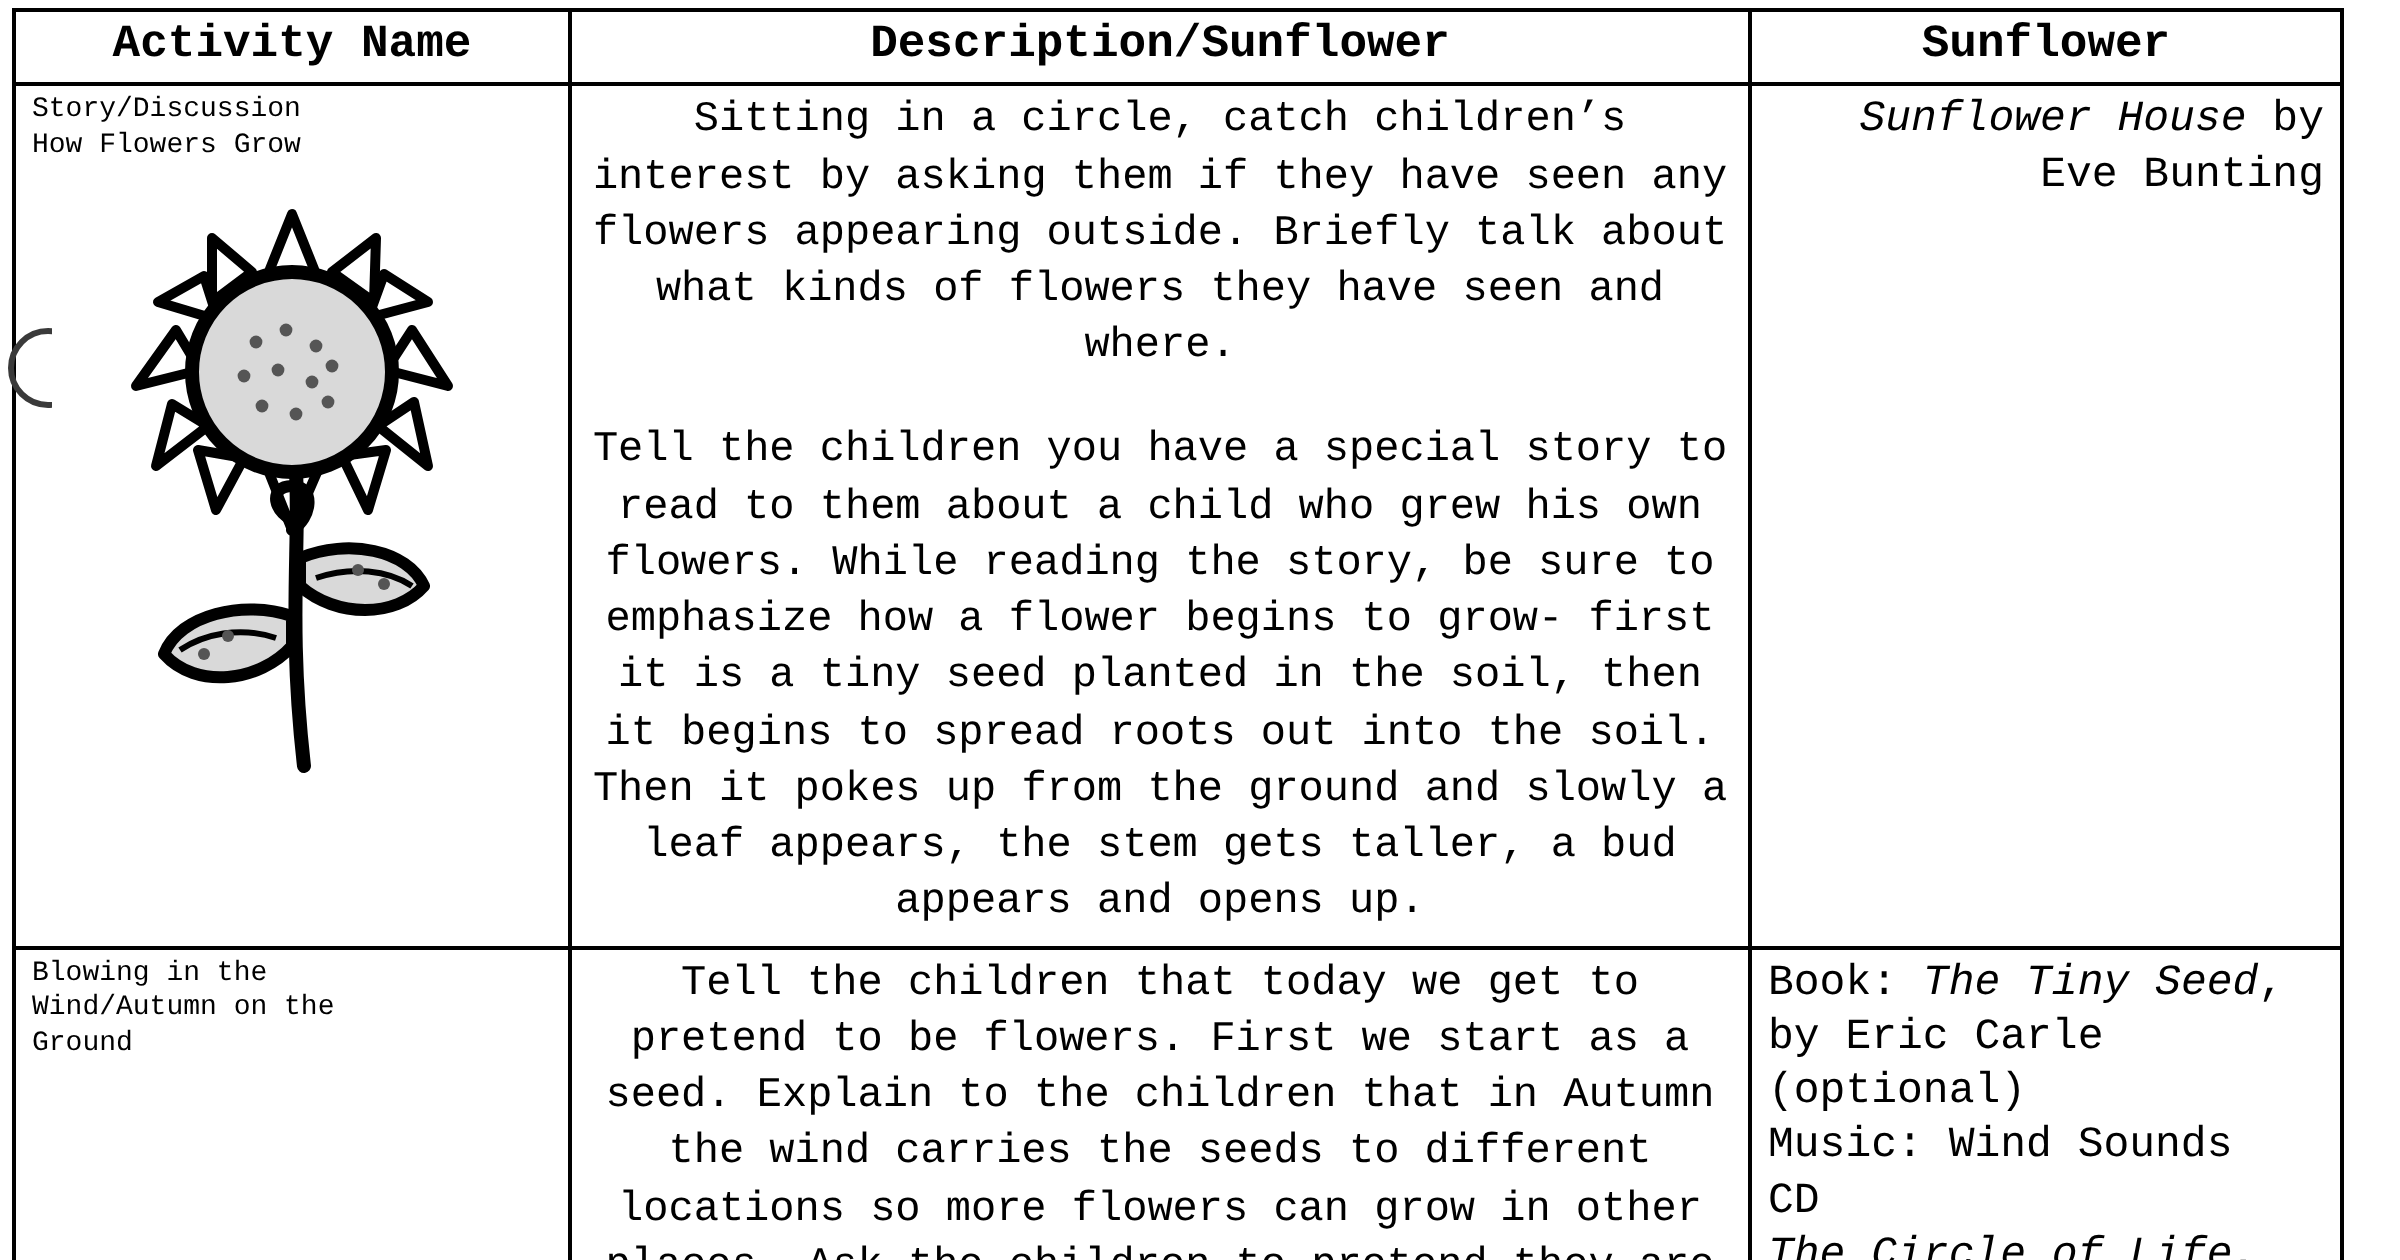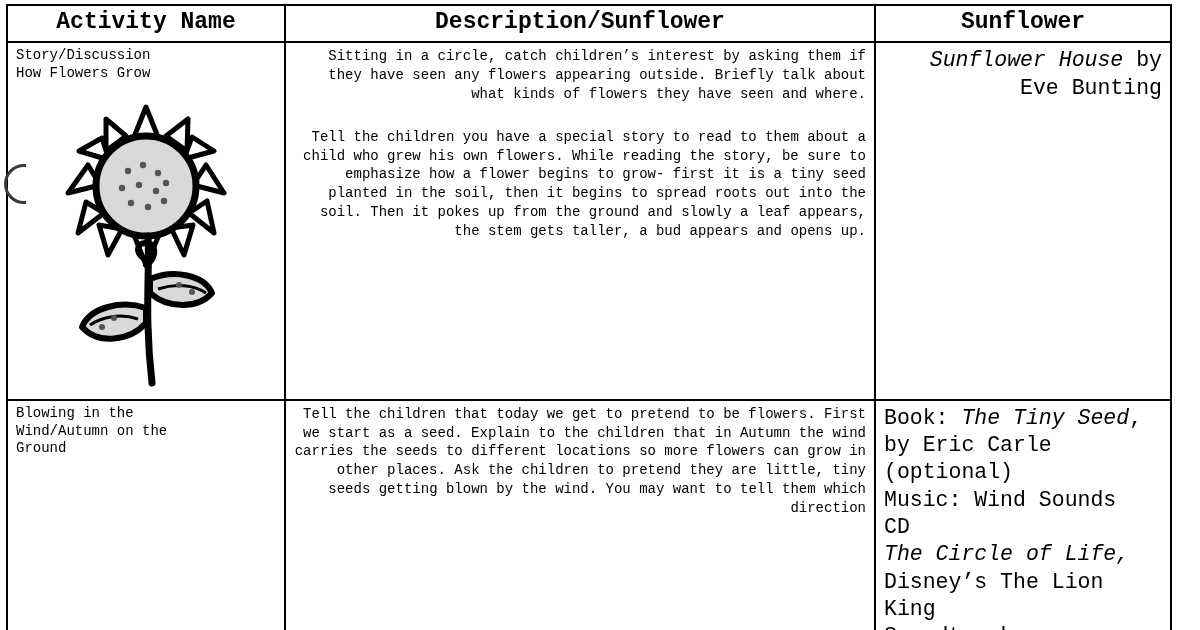--- a/index.html
+++ b/index.html
@@ -53,23 +53,23 @@
   }
 
   .cell-name {
     font-size: 14px;
     line-height: 1.27;
   }
   .cell-name.left { text-align: left; }
   .cell-name.center { text-align: left; }
 
   .cell-desc {
-    font-size: 14px;
+    font-size: 21px;
     line-height: 1.345;
-    text-align: right;
+    text-align: center;
   }
   .cell-desc p {
     margin: 0;
   }
   .cell-desc p.gap {
     margin-top: 24px;
   }
 
   .cell-mat {
     font-size: 21.5px;

